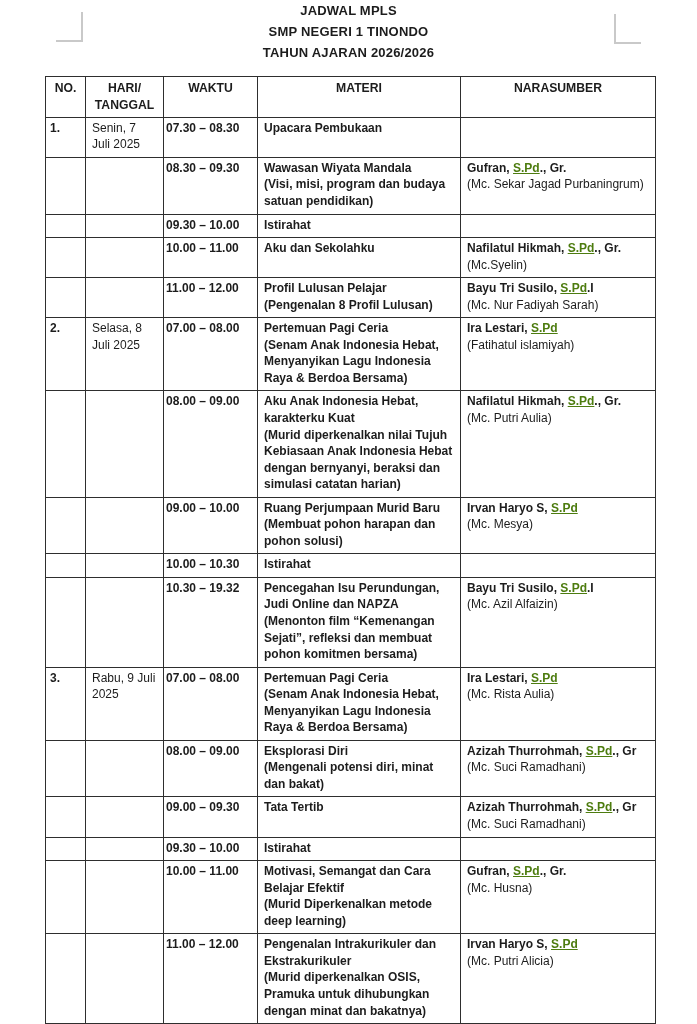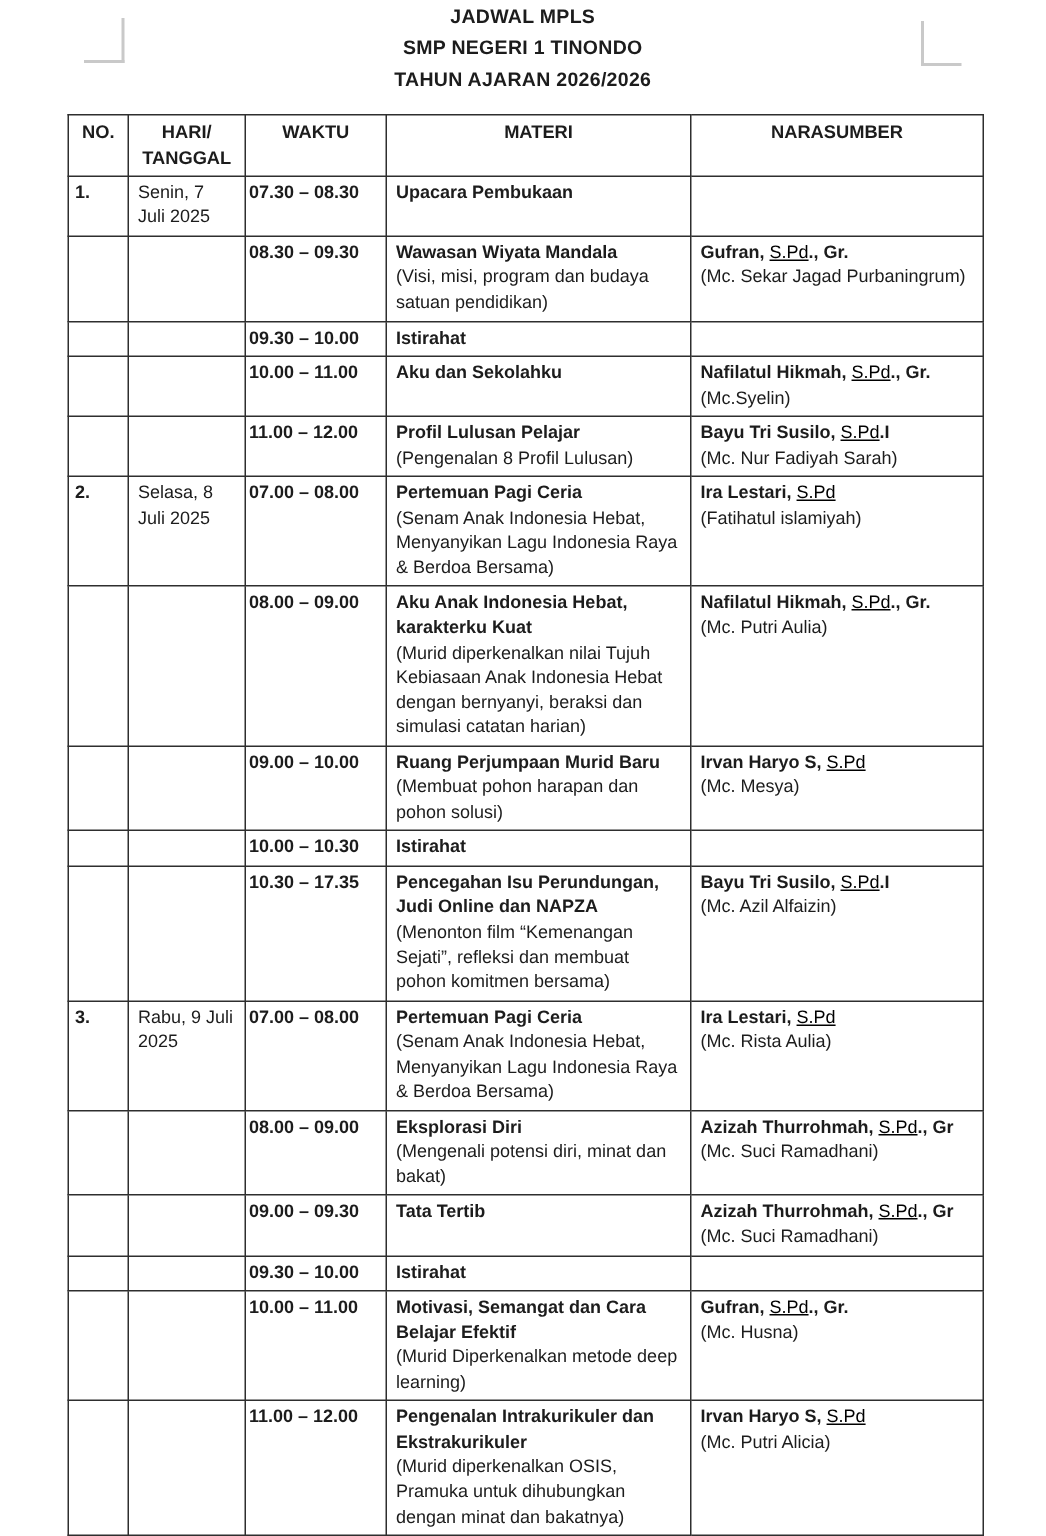--- a/index.html
+++ b/index.html
@@ -34,25 +34,25 @@
     padding:3px 2px; font-size:12.2px;
   }
   col.w-no { width:40px; } col.w-hari { width:78px; }
   col.w-waktu { width:94px; } col.w-materi { width:203px; }
   col.w-nara { width:195px; }
 
   td.c-no { font-weight:bold; padding-left:4px; }
   td.c-hari { font-weight:normal; white-space:pre-line; }
   td.c-waktu { font-weight:bold; text-align:left; padding-left:2px; padding-right:2px; white-space:nowrap; }
   .mt { display:block; font-weight:bold; }
-  .md { display:block; font-weight:normal; }
+  .md { display:block; font-weight:bold; }
   .nara-line { display:block; font-weight:bold; }
   .nm { display:block; font-weight:normal; }
   .mt:empty, .md:empty, .nm:empty, .nara-line:empty { display:none; }
-  a.nl { color:#000000; text-decoration:underline; font-weight:normal; cursor:pointer; }
+  a.nl { color:#4d7c0f; text-decoration:underline; font-weight:bold; cursor:pointer; }
   a.nl:empty { display:none; }
 </style>
 </head>
 <body>
 
 <div class="corner corner-tl"></div>
 <div class="corner corner-tr"></div>
 
 <div class="titles">
   <div>JADWAL MPLS</div>
@@ -194,21 +194,21 @@
 
       </td>
       <td class="c-nara">
         <span class="nara-line"><span></span><span></span></span>
 
       </td>
     </tr>
     <tr>
       <td class="c-no"></td>
       <td class="c-hari"></td>
-      <td class="c-waktu">10.30 – 17.35</td>
+      <td class="c-waktu">10.30 – 19.32</td>
       <td class="c-materi">
         <span class="mt">Pencegahan Isu Perundungan, Judi Online dan NAPZA</span>
         <span class="md">(Menonton film “Kemenangan Sejati”, refleksi dan membuat pohon komitmen bersama)</span>
       </td>
       <td class="c-nara">
         <span class="nara-line"><span>Bayu Tri Susilo, </span><a class="nl">S.Pd</a><span>.I</span></span>
         <span class="nm">(Mc. Azil Alfaizin)</span>
       </td>
     </tr>
     <tr>

